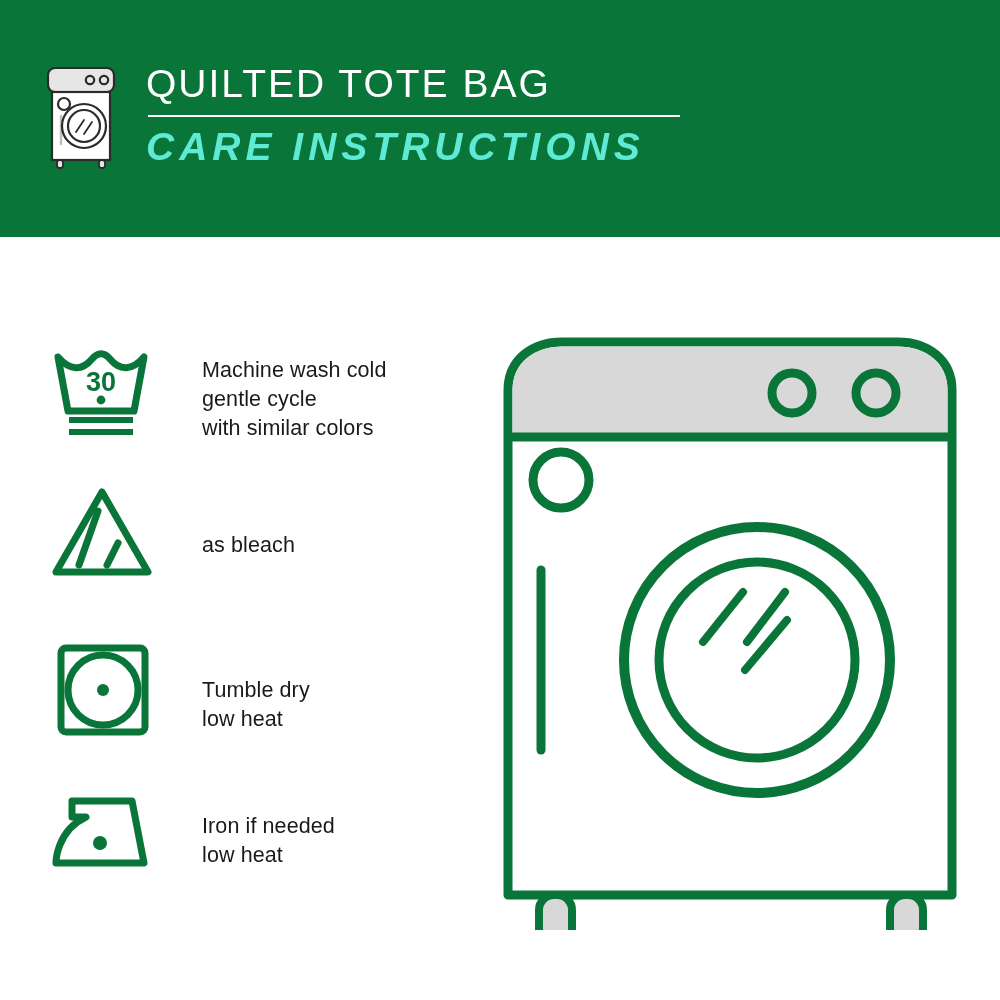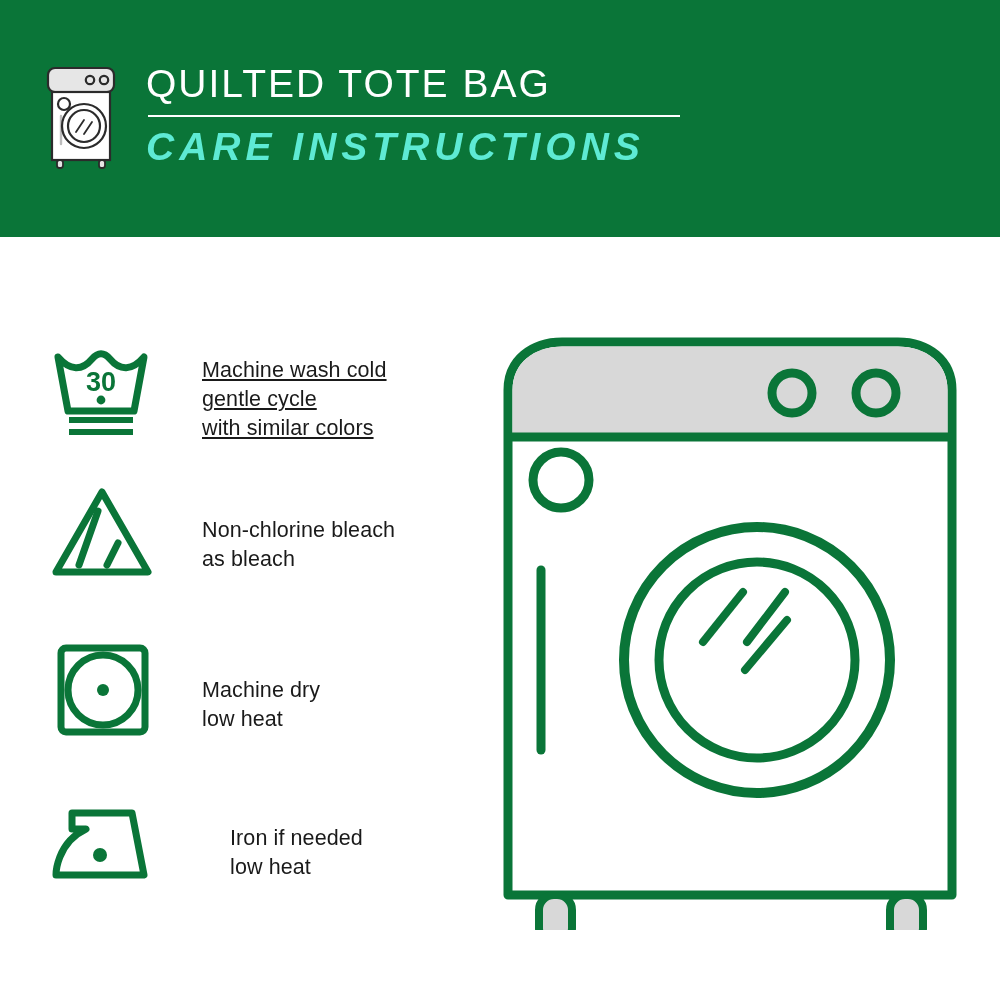--- a/index.html
+++ b/index.html
@@ -102,23 +102,23 @@
     font-weight: 400;
     letter-spacing: 0.1px;
     font-family: "Liberation Sans", sans-serif;
     white-space: nowrap;
   }
   .care-text .ln { display: block; }
 
   #row-0 { top: 98px; }
   #row-1 { top: 240px; }
   #row-2 { top: 398px; }
-  #row-3 { top: 550px; gap: 28px; }
-
-  #row-0 .care-text { padding-top: 21px; text-decoration: underline; }
+  #row-3 { top: 538px; }
+
+  #row-0 .care-text { padding-top: 21px; }
   #row-1 .care-text { padding-top: 32px; }
   #row-2 .care-text { padding-top: 35px; }
   #row-3 .care-text { padding-top: 28px; }
 
   
   #machine-illustration {
     position: absolute;
     left: 495px;
     top: 330px;
     width: 470px;
@@ -187,35 +187,34 @@
 
     <div class="care-row" id="row-1">
       <div class="care-symbol">
         <svg viewBox="0 0 112 104" width="112" height="104">
           <path d="M54 15 L100 95 L8 95 Z" fill="none" stroke="#0a7538" stroke-width="7" stroke-linejoin="round"></path>
           <line x1="50" y1="34" x2="31" y2="88" stroke="#0a7538" stroke-width="7" stroke-linecap="round"></line>
           <line x1="70" y1="66" x2="59" y2="88" stroke="#0a7538" stroke-width="7" stroke-linecap="round"></line>
         </svg>
       </div>
       <div class="care-text">
-        <span class="ln">Non-chlorine bleach</span>
         <span class="ln">as bleach</span>
       </div>
     </div>
 
     <div class="care-row" id="row-2">
       <div class="care-symbol">
         <svg viewBox="0 0 112 104" width="112" height="104">
           <rect x="13" y="13" width="84" height="84" rx="5" fill="none" stroke="#0a7538" stroke-width="7"></rect>
           <circle cx="55" cy="55" r="35" fill="none" stroke="#0a7538" stroke-width="7"></circle>
           <circle cx="55" cy="55" r="6" fill="#0a7538"></circle>
         </svg>
       </div>
       <div class="care-text">
-        <span class="ln">Machine dry</span>
+        <span class="ln">Tumble dry</span>
         <span class="ln">low heat</span>
       </div>
     </div>
 
     <div class="care-row" id="row-3">
       <div class="care-symbol">
         <svg viewBox="0 0 112 104" width="112" height="104">
           <path d="M24 26 L84 26 L96 88 L8 88 C8 88 8 56 38 42 L24 42 Z" fill="none" stroke="#0a7538" stroke-width="7" stroke-linejoin="round" stroke-linecap="round"></path>
           <circle cx="52" cy="68" r="7" fill="#0a7538"></circle>
         </svg>

